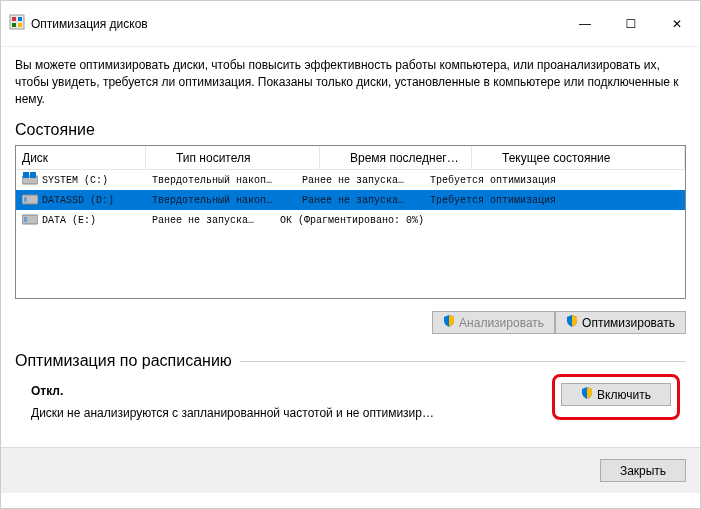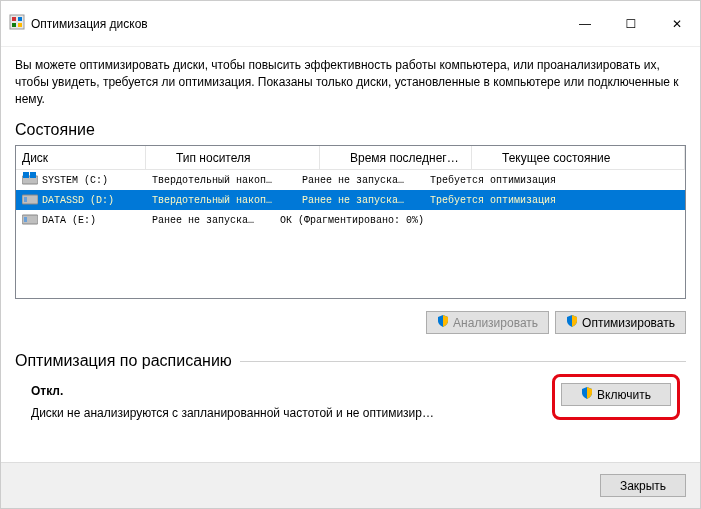--- a/index.html
+++ b/index.html
@@ -62,26 +62,25 @@
     height: 20px;
     align-items: center;
   }
   .row > div {
     padding: 0 6px;
     font-size: 10px;
     white-space: nowrap;
     overflow: hidden;
     font-family: Liberation Mono, monospace;
   }
-  .row.selected { background: #0078d7; color: #fef9c3; }
+  .row.selected { background: #0078d7; color: #0f172a; }
   .driveicon { display: inline-block; vertical-align: middle; margin-right: 4px; }
   .btnrow {
     display: flex;
     justify-content: flex-end;
-    gap: 6px;
     margin: 12px 0 18px 0;
   }
   .btn {
     min-width: 110px;
     height: 23px;
     border: 1px solid #adadad;
     background: #e1e1e1;
     font-size: 12px;
     display: flex;
     align-items: center;
@@ -95,21 +94,21 @@
   .sched-text { flex: 1; font-size: 12px; }
   .sched-text .bold { font-weight: 600; margin-bottom: 8px; }
   .enable-wrap {
     border: 3px solid #e30613;
     border-radius: 8px;
     padding: 6px;
     margin-top: -10px;
   }
   .footer {
     position: absolute;
-    bottom: 0; left: 0; right: 0;
+    bottom: 15px; left: 0; right: 0;
     border-top: 1px solid #ddd;
     height: 46px;
     display: flex;
     align-items: center;
     justify-content: flex-end;
     padding: 0 14px;
     background: #f0f0f0;
   }
   .shield { display: inline-block; }
 </style>

